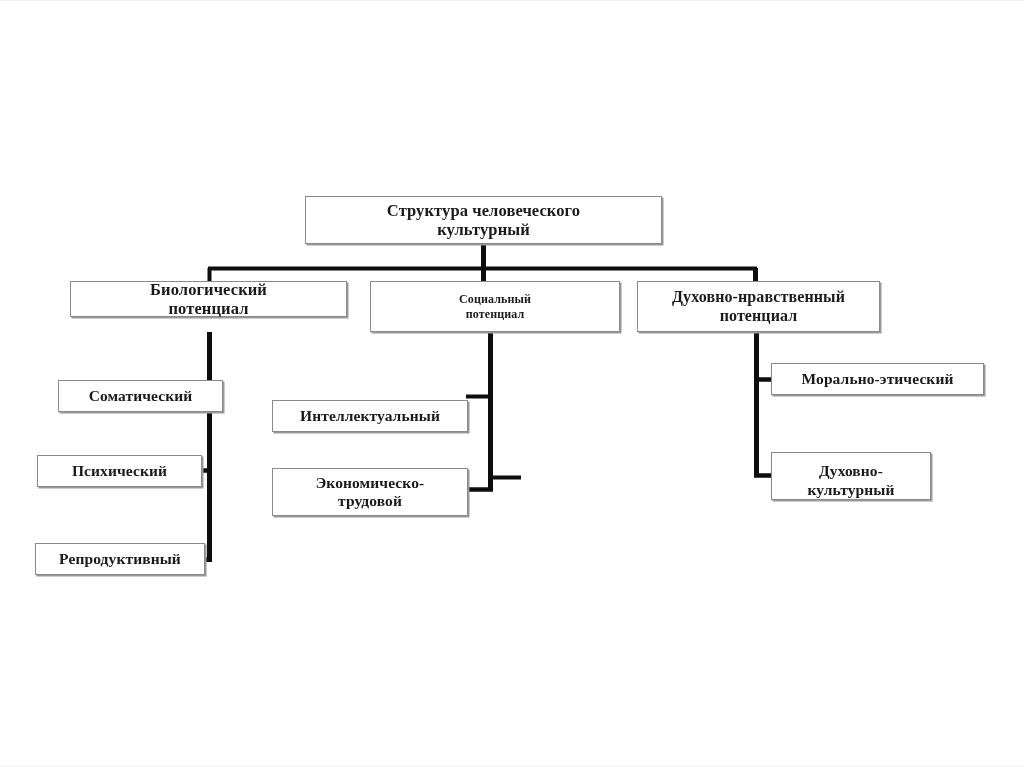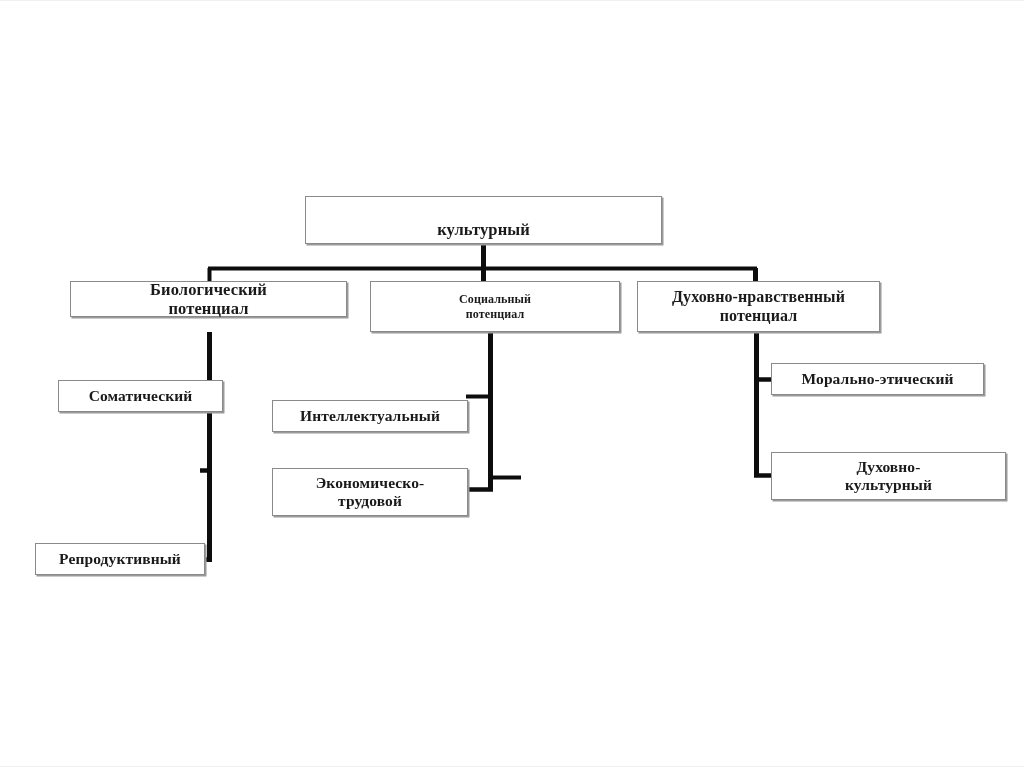--- a/index.html
+++ b/index.html
@@ -118,22 +118,23 @@
   }
 
   
   #node-moral {
     left: 771px; top: 363px;
     width: 213px; height: 32px;
     font-size: 15.5px;
   }
   #node-cultural {
     left: 771px; top: 452px;
-    width: 235px; height: 48px;
-    font-size: 15.5px;
+    width: 160px; height: 48px;
+    font-size: 15.5px;
+    align-items: flex-end;
   }
 </style>
 </head>
 <body>
 
 <div id="canvas">
 
   <div id="frame-top"></div>
   <div id="frame-bottom"></div>
 
@@ -159,39 +160,42 @@
       <path d="M 493 489.5 L 466 489.5" stroke-width="4.5"></path>
 
       <path d="M 756.5 332 L 756.5 477" stroke-width="5"></path>
       <path d="M 755 379.5 L 773 379.5" stroke-width="4.5"></path>
       <path d="M 754 475.5 L 773 475.5" stroke-width="4.5"></path>
 
     </g>
   </svg>
 
   <div class="node" id="node-root">
-    <span class="label"><br><span>культурный</span></span>
+    <span class="label"><span>Структура человеческого</span><br><span>культурный</span></span>
   </div>
 
   <div class="node" id="node-bio">
     <span class="label"><span>Биологический</span><br><span>потенциал</span></span>
   </div>
 
   <div class="node" id="node-soc">
     <span class="label"><span>Социальный</span><br><span>потенциал</span></span>
   </div>
 
   <div class="node" id="node-spir">
     <span class="label"><span>Духовно-нравственный</span><br><span>потенциал</span></span>
   </div>
 
   <div class="node" id="node-somatic">
     <span class="label">Соматический</span>
   </div>
 
+  <div class="node" id="node-psychic">
+    <span class="label">Психический</span>
+  </div>
 
   <div class="node" id="node-reproductive">
     <span class="label">Репродуктивный</span>
   </div>
 
   <div class="node" id="node-intellectual">
     <span class="label">Интеллектуальный</span>
   </div>
 
   <div class="node" id="node-econlabor">

